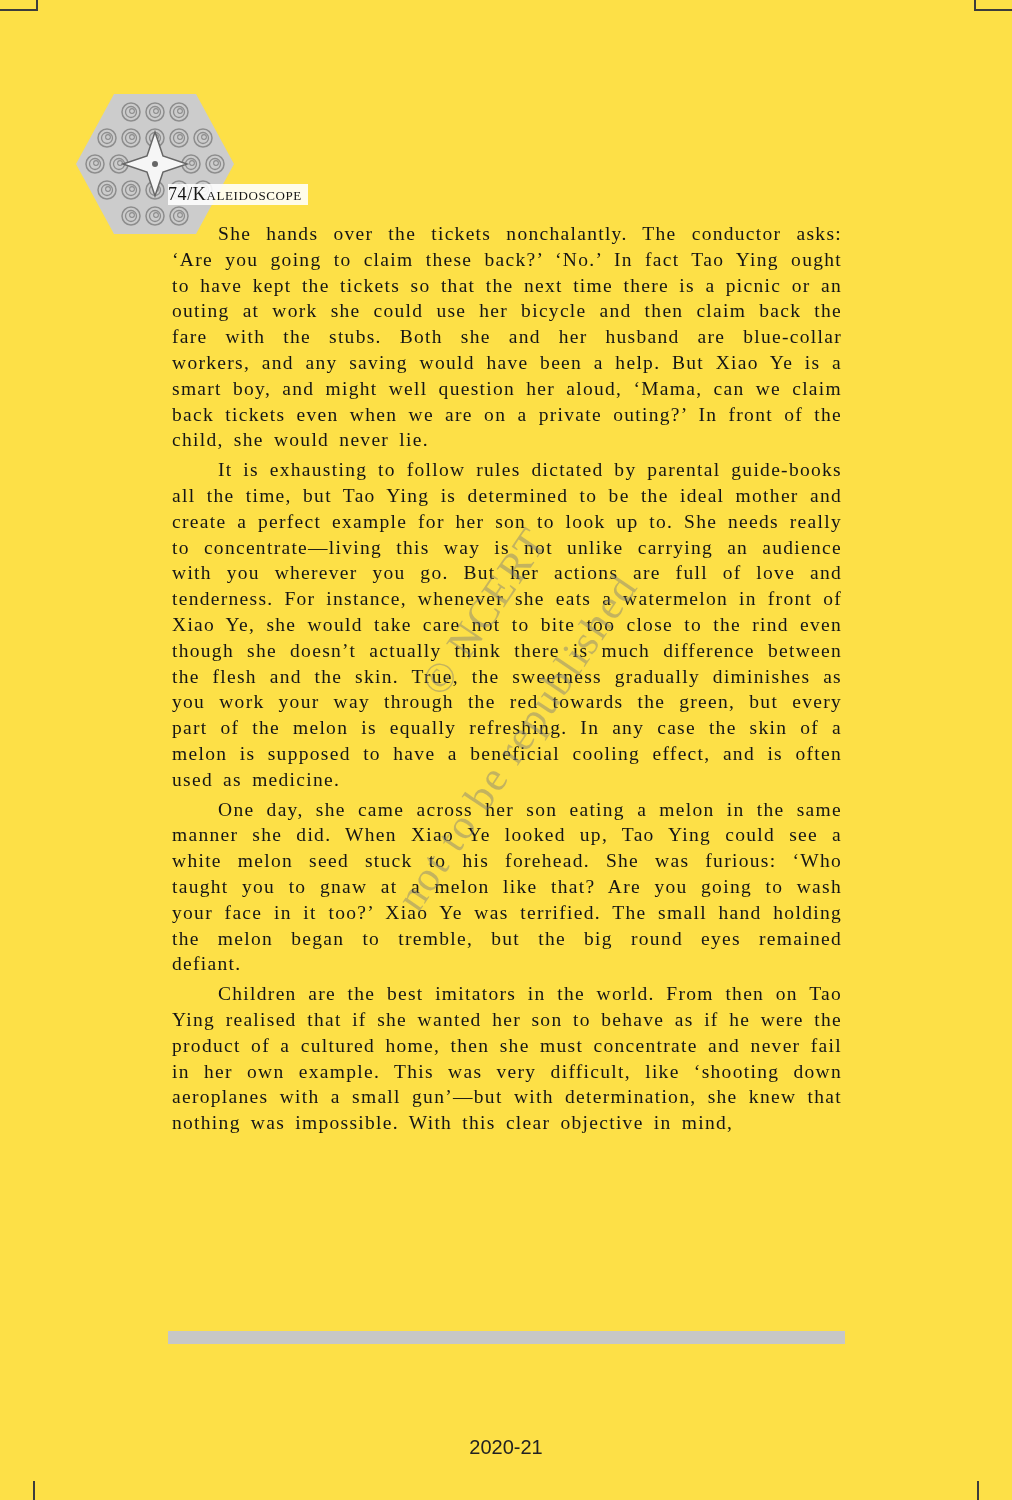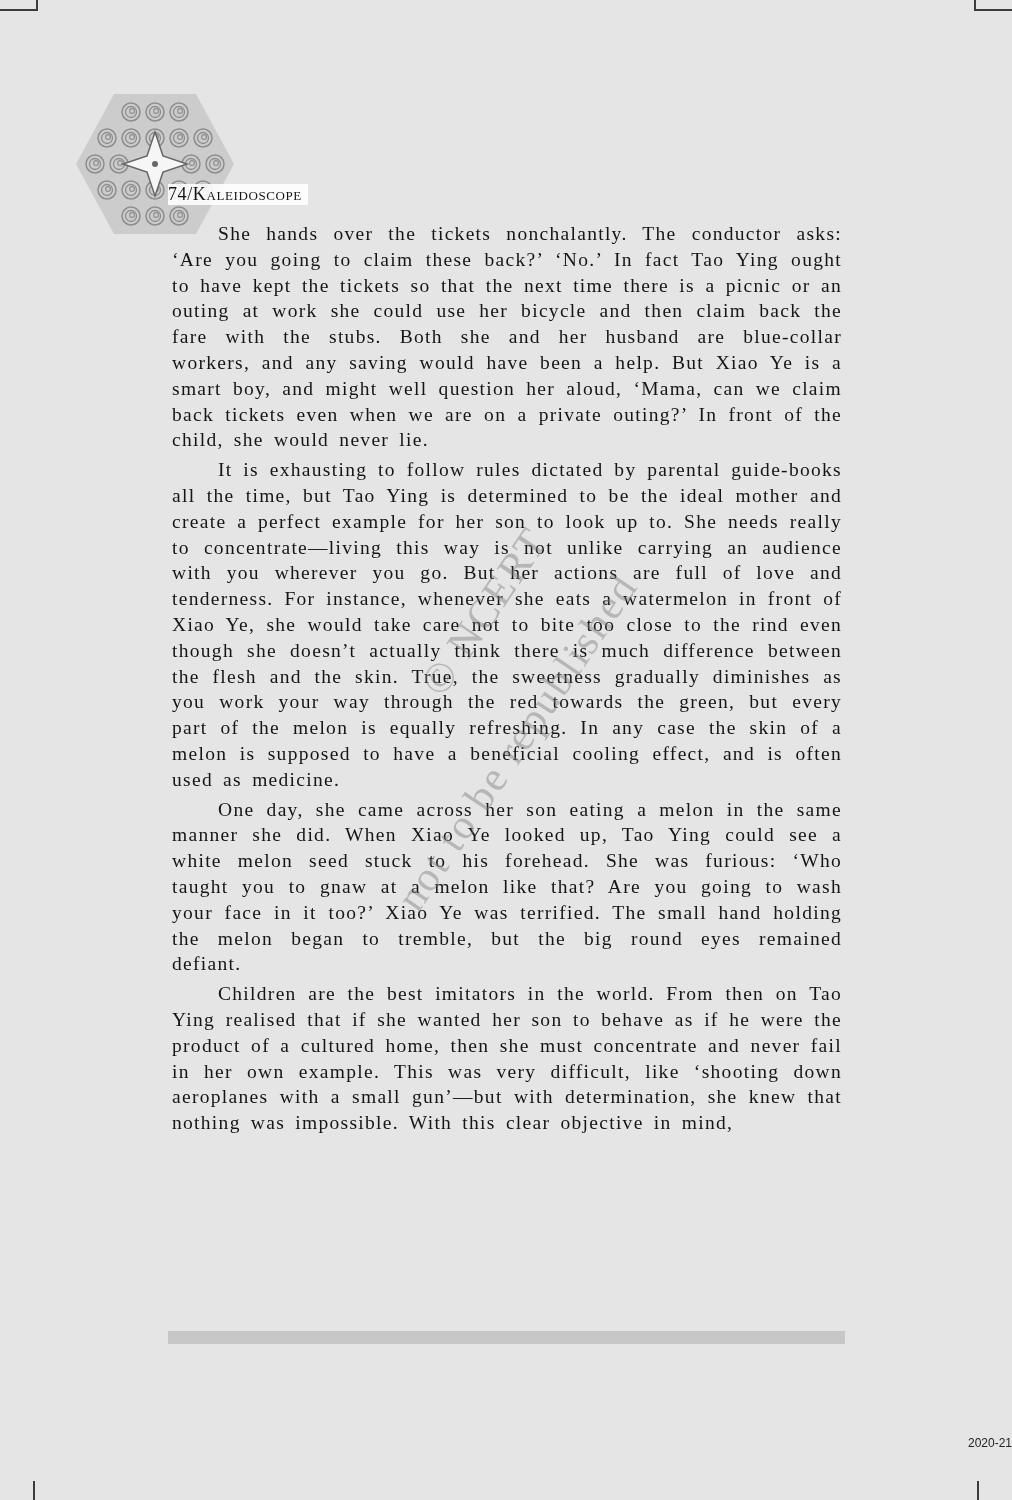--- a/index.html
+++ b/index.html
@@ -7,21 +7,21 @@
     width: 1012px;
     height: 1500px;
     background: #ffffff;
     position: relative;
     font-family: "Liberation Serif", serif;
     color: #151515;
   }
   .page {
     position: absolute;
     inset: 0;
-    background: #e5e5e5;
+    background: #fde047;
     overflow: hidden;
   }
   .crop { position: absolute; background: #3c3c3c; }
 
   .ornament { position: absolute; left: 74px; top: 88px; }
 
   .header {
     position: absolute;
     left: 168px;
     top: 184px;
@@ -67,23 +67,23 @@
     top: 1331px;
     width: 677px;
     height: 13px;
     background: #c7c7c7;
   }
   .footer-text {
     position: absolute;
     left: 0;
     top: 1436px;
     width: 100%;
-    text-align: right;
+    text-align: center;
     font-family: "Liberation Sans", sans-serif;
-    font-size: 12px;
+    font-size: 20px;
     color: #222222;
   }
 </style>
 </head>
 <body>
 
 <div class="page">
 
   <div class="crop" style="left:0; top:9px; width:37px; height:2px;"></div>
   <div class="crop" style="left:36px; top:0; width:2px; height:11px;"></div>

